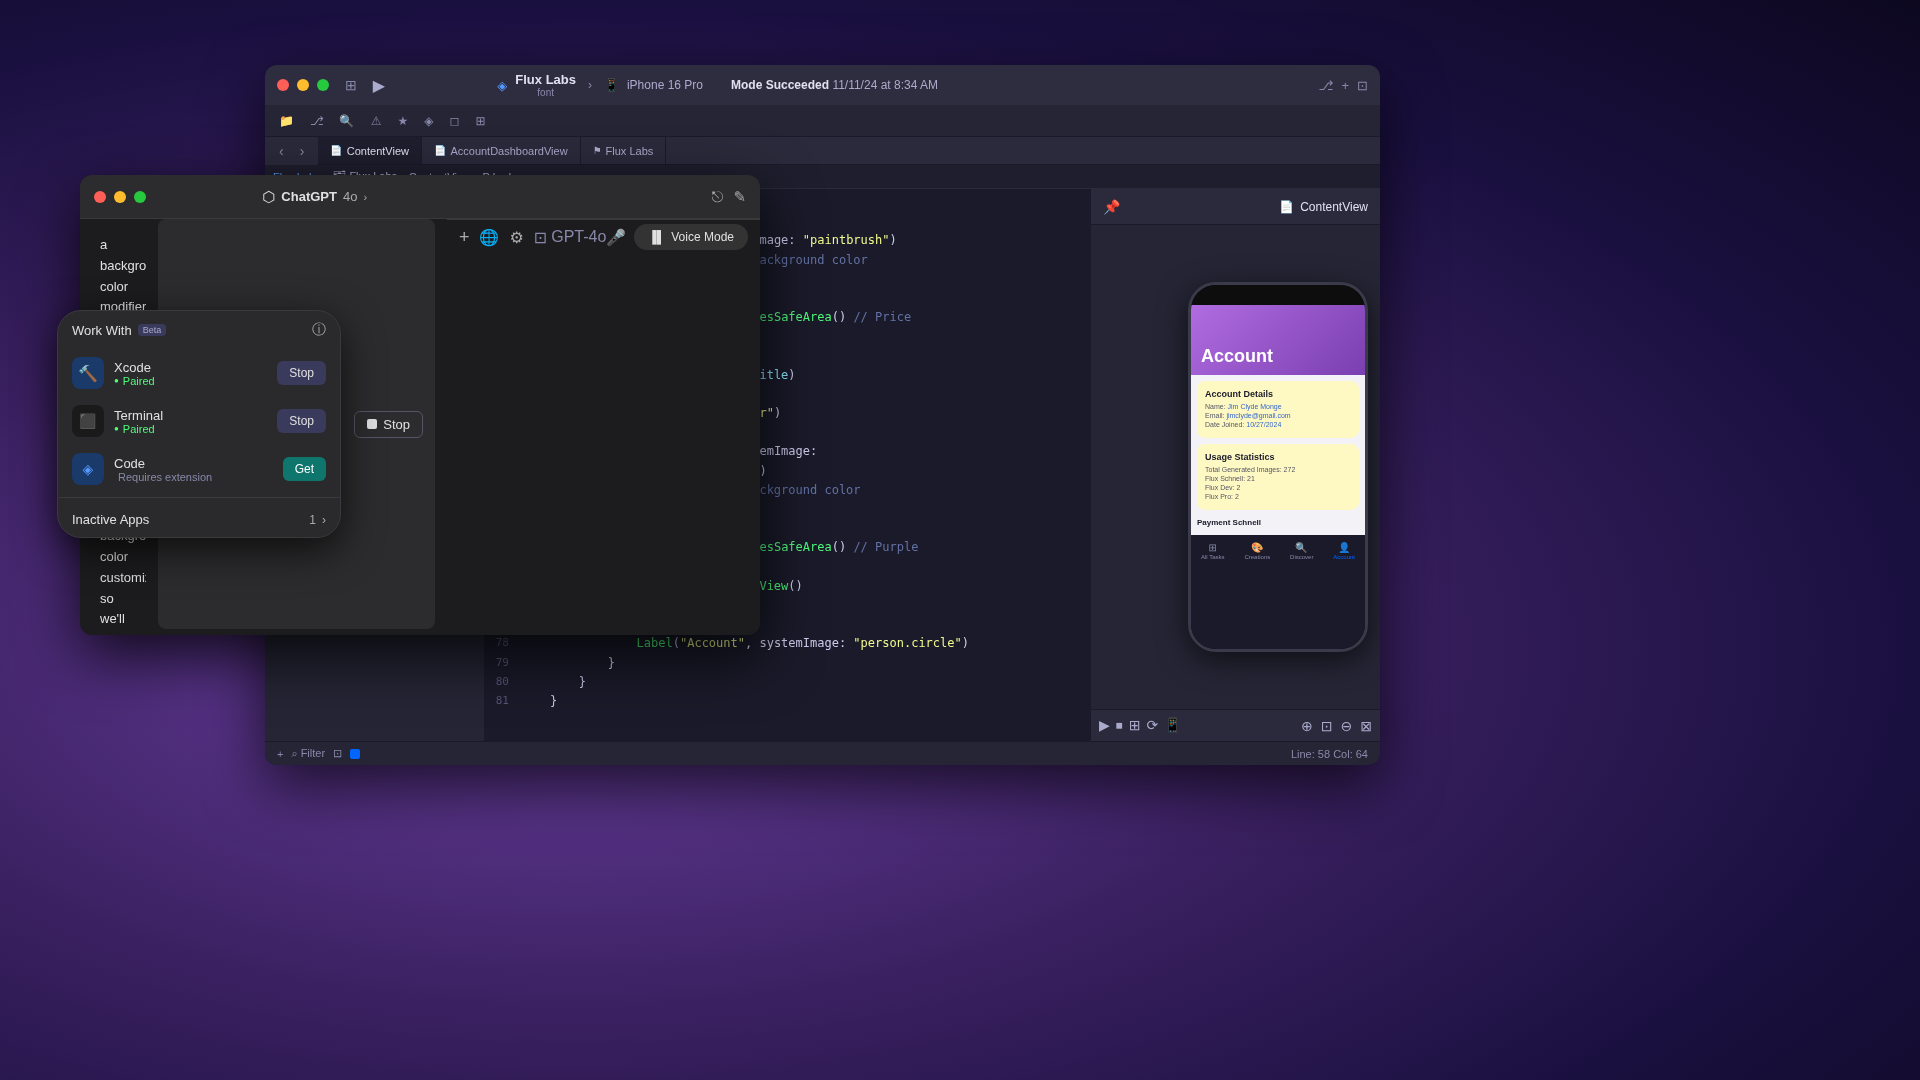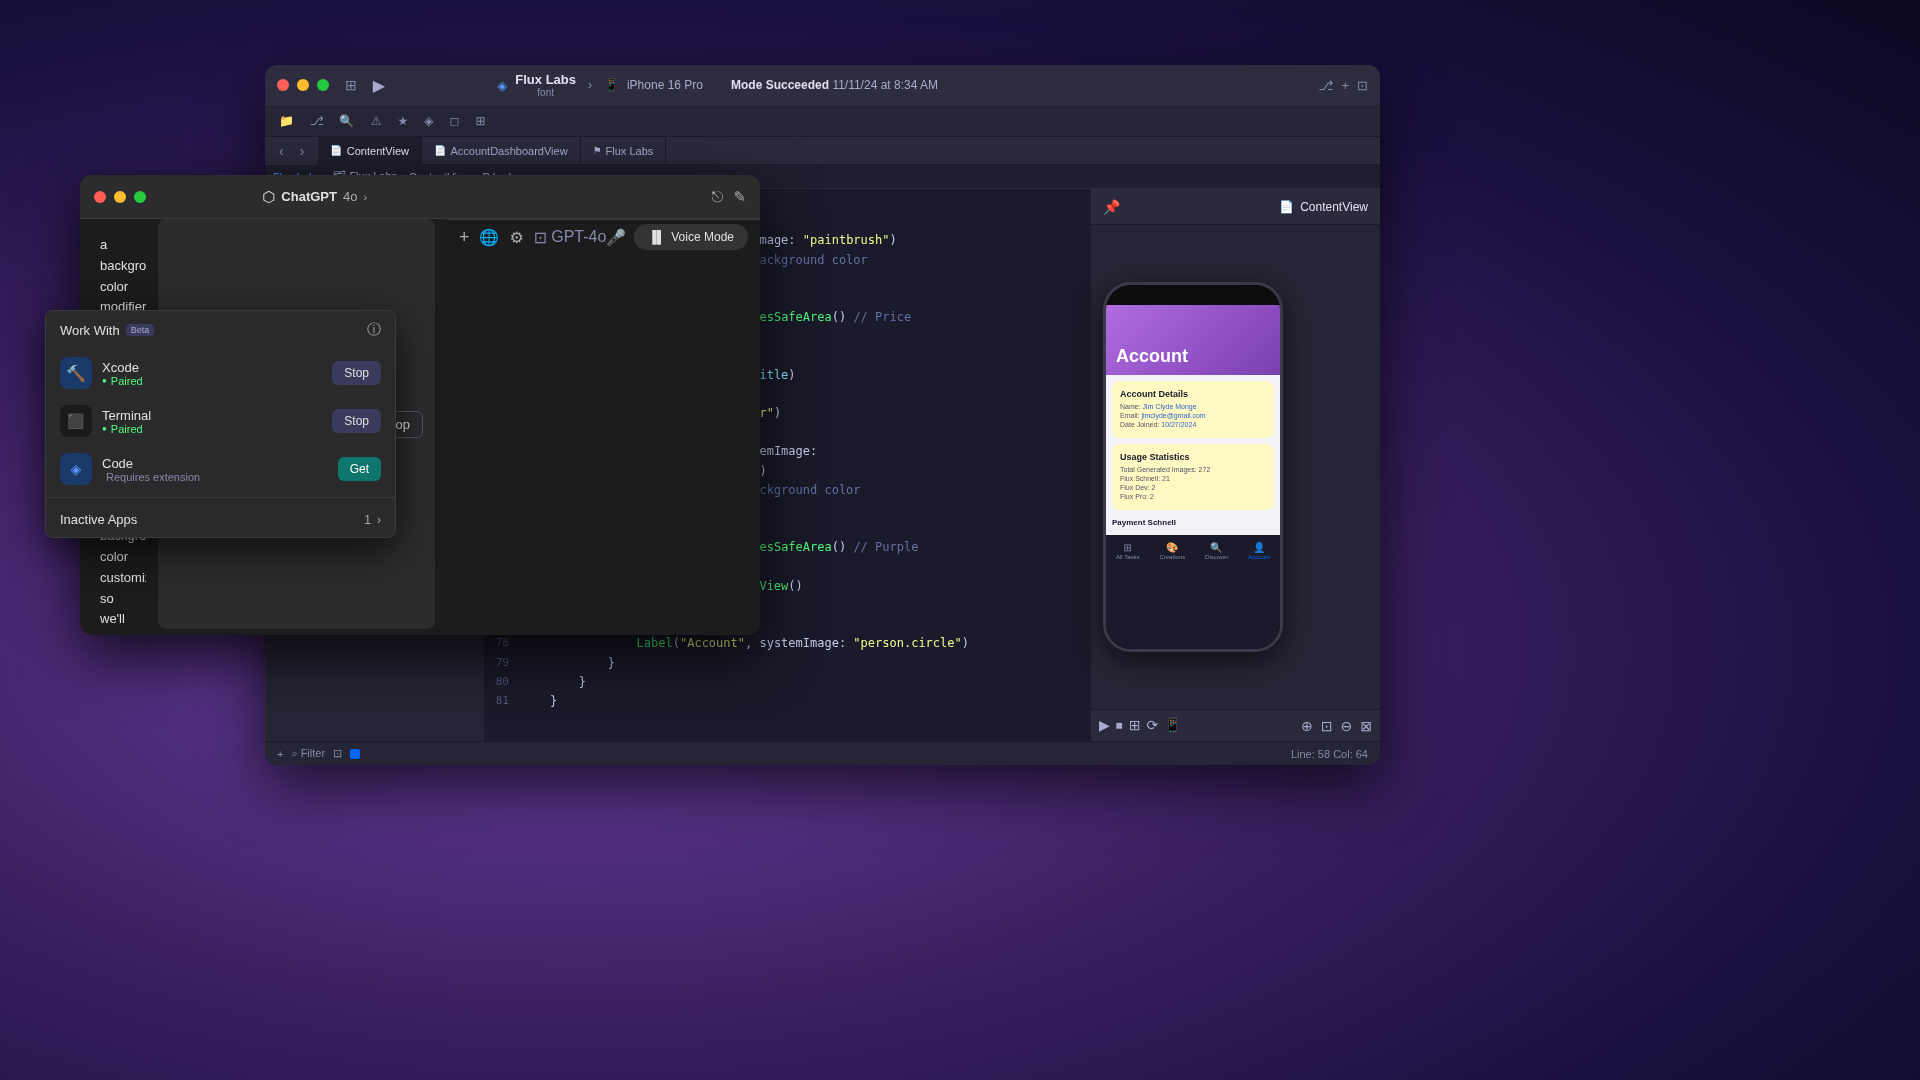--- a/index.html
+++ b/index.html
@@ -287,21 +287,21 @@
       color: #e0e0f0;
       display: flex;
       align-items: center;
       gap: 6px;
     }
 
     .phone-preview {
       flex: 1;
       display: flex;
       align-items: center;
-      justify-content: flex-start;
+      justify-content: flex-end;
       padding: 12px;
     }
 
     .phone-frame {
       width: 180px;
       height: 370px;
       background: #0d0d0d;
       border-radius: 28px;
       border: 3px solid #3a3a4a;
       overflow: hidden;
@@ -617,25 +617,25 @@
       font-size: 12px;
       cursor: pointer;
       display: flex;
       align-items: center;
       gap: 6px;
     }
 
     
     .work-with-panel {
       position: absolute;
-      left: 45px;
+      left: 57px;
       top: 310px;
-      width: 351px;
+      width: 284px;
       background: #2a2a2c;
-      border-radius: 8px;
+      border-radius: 24px;
       box-shadow: 0 12px 40px rgba(0,0,0,0.7);
       overflow: hidden;
       border: 1px solid #3a3a3c;
     }
 
     .ww-header {
       display: flex;
       align-items: center;
       justify-content: space-between;
       padding: 10px 14px;

